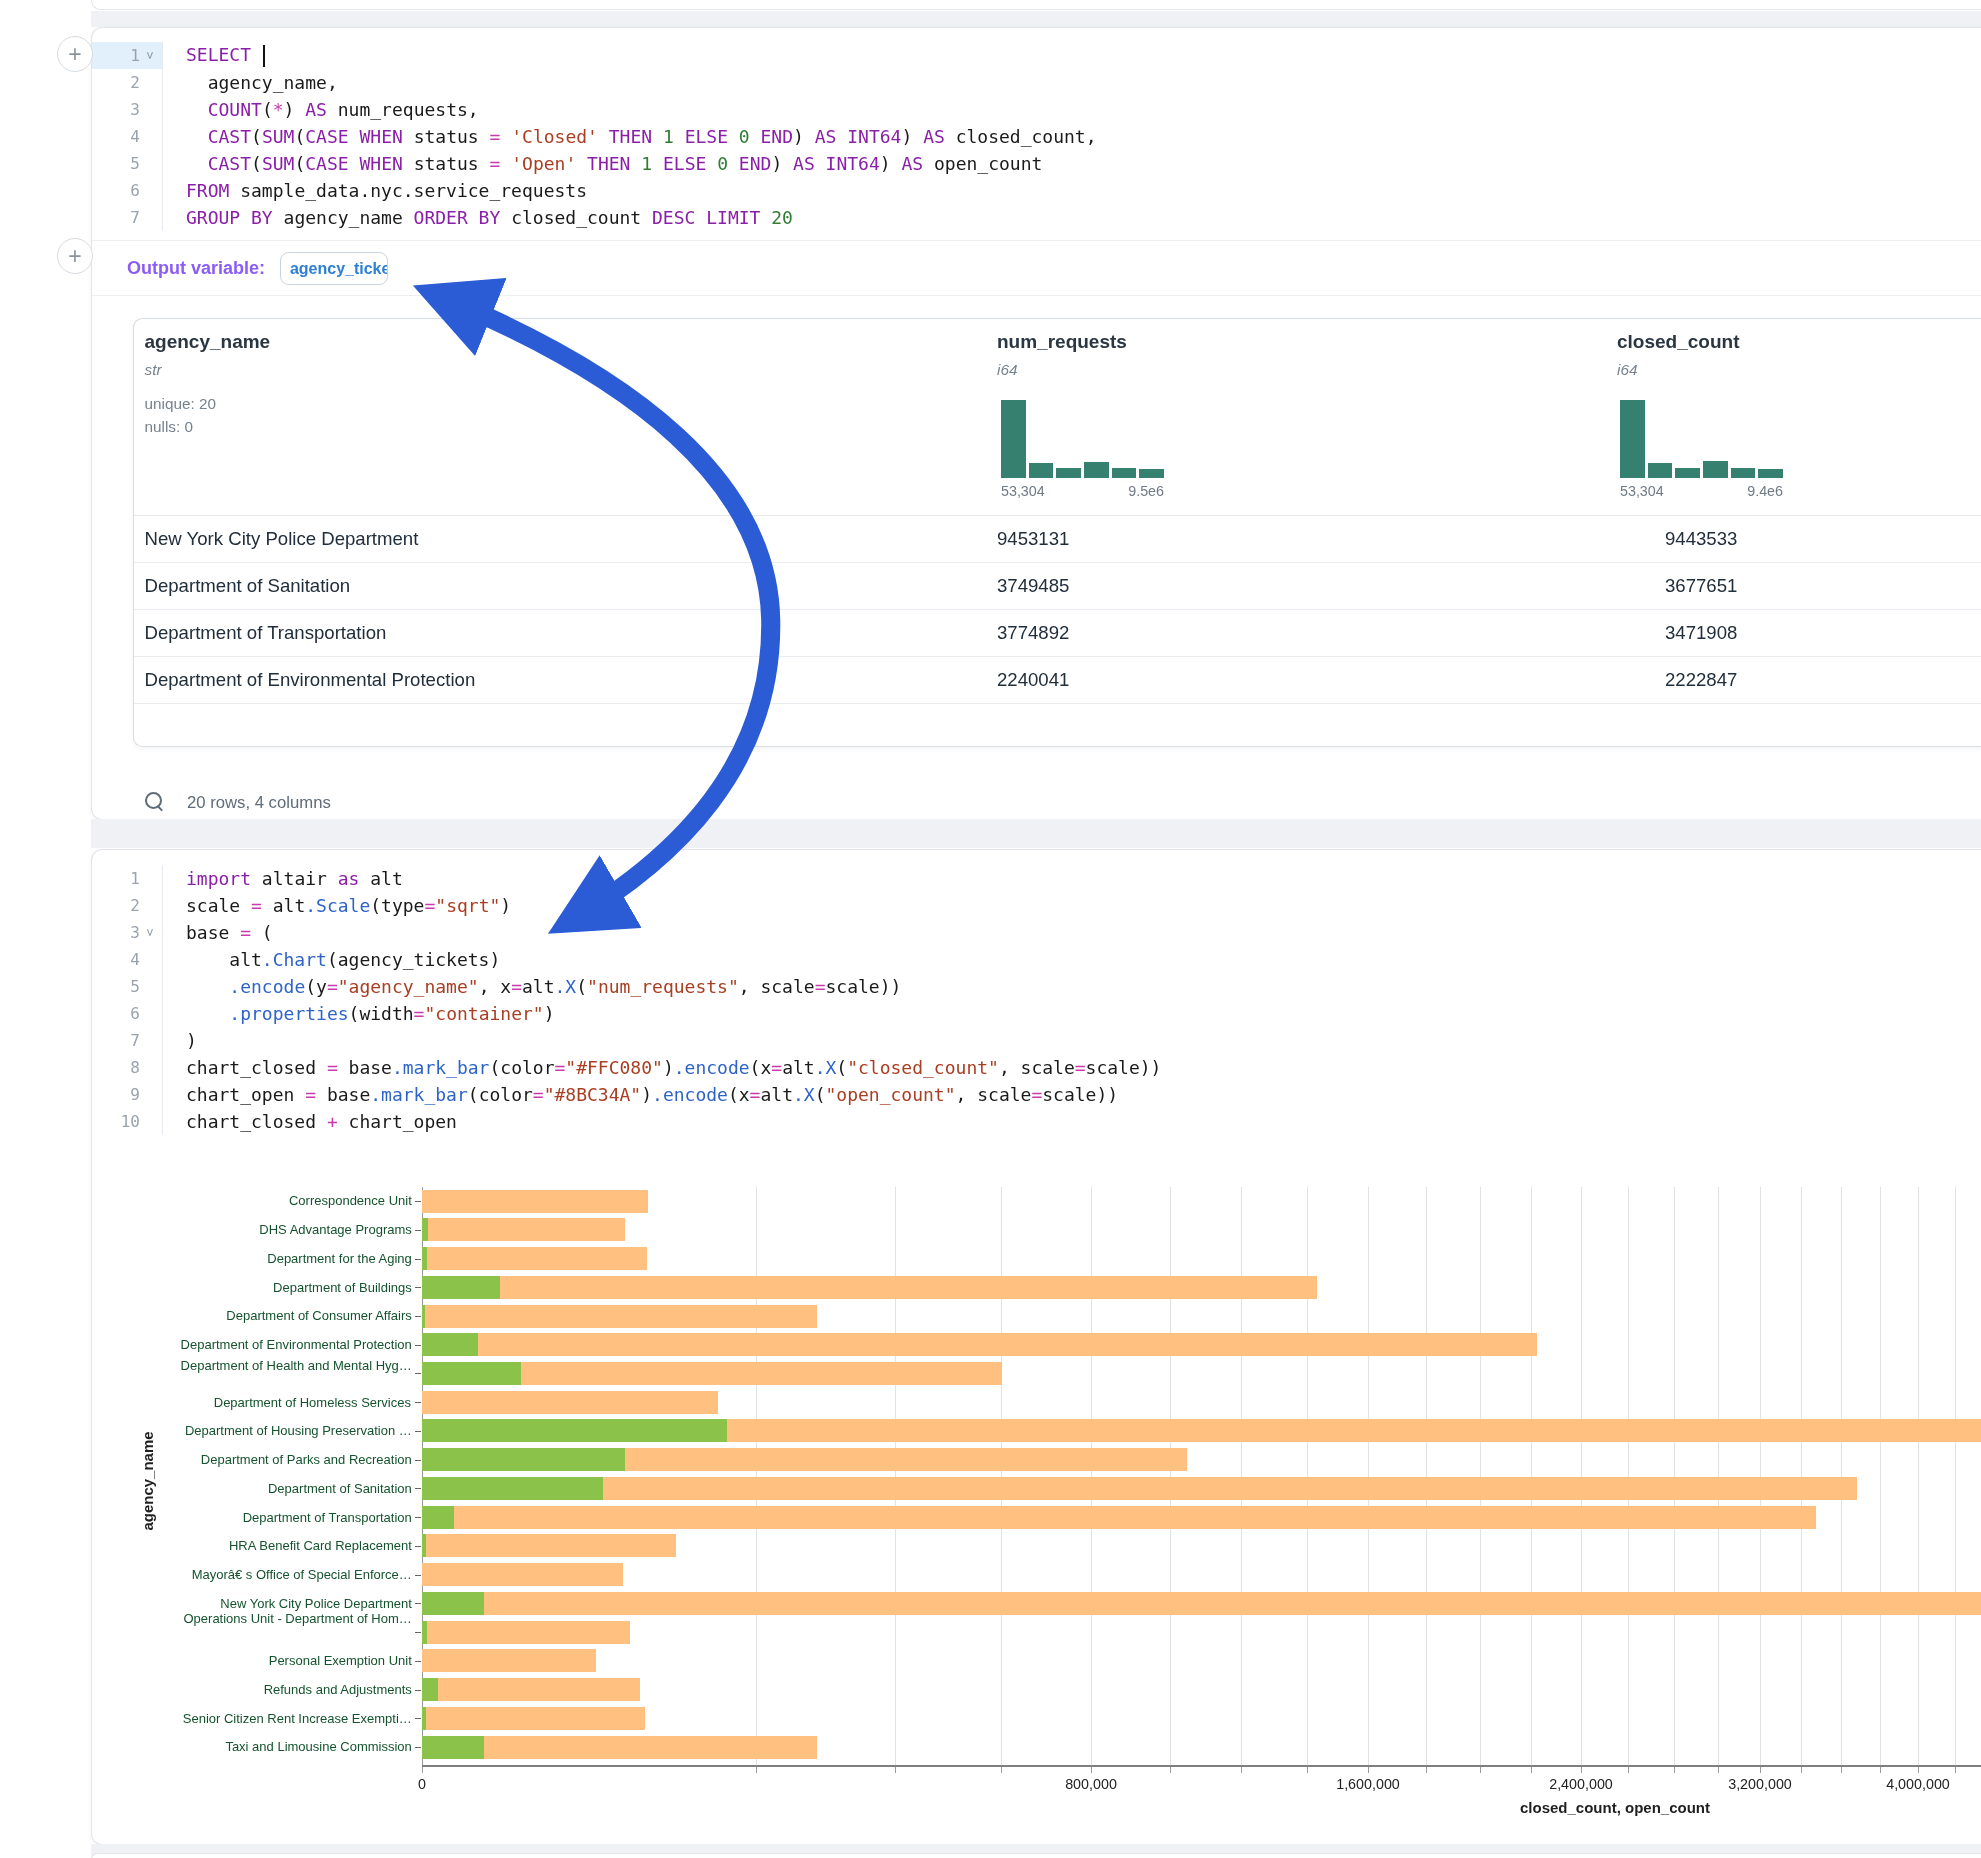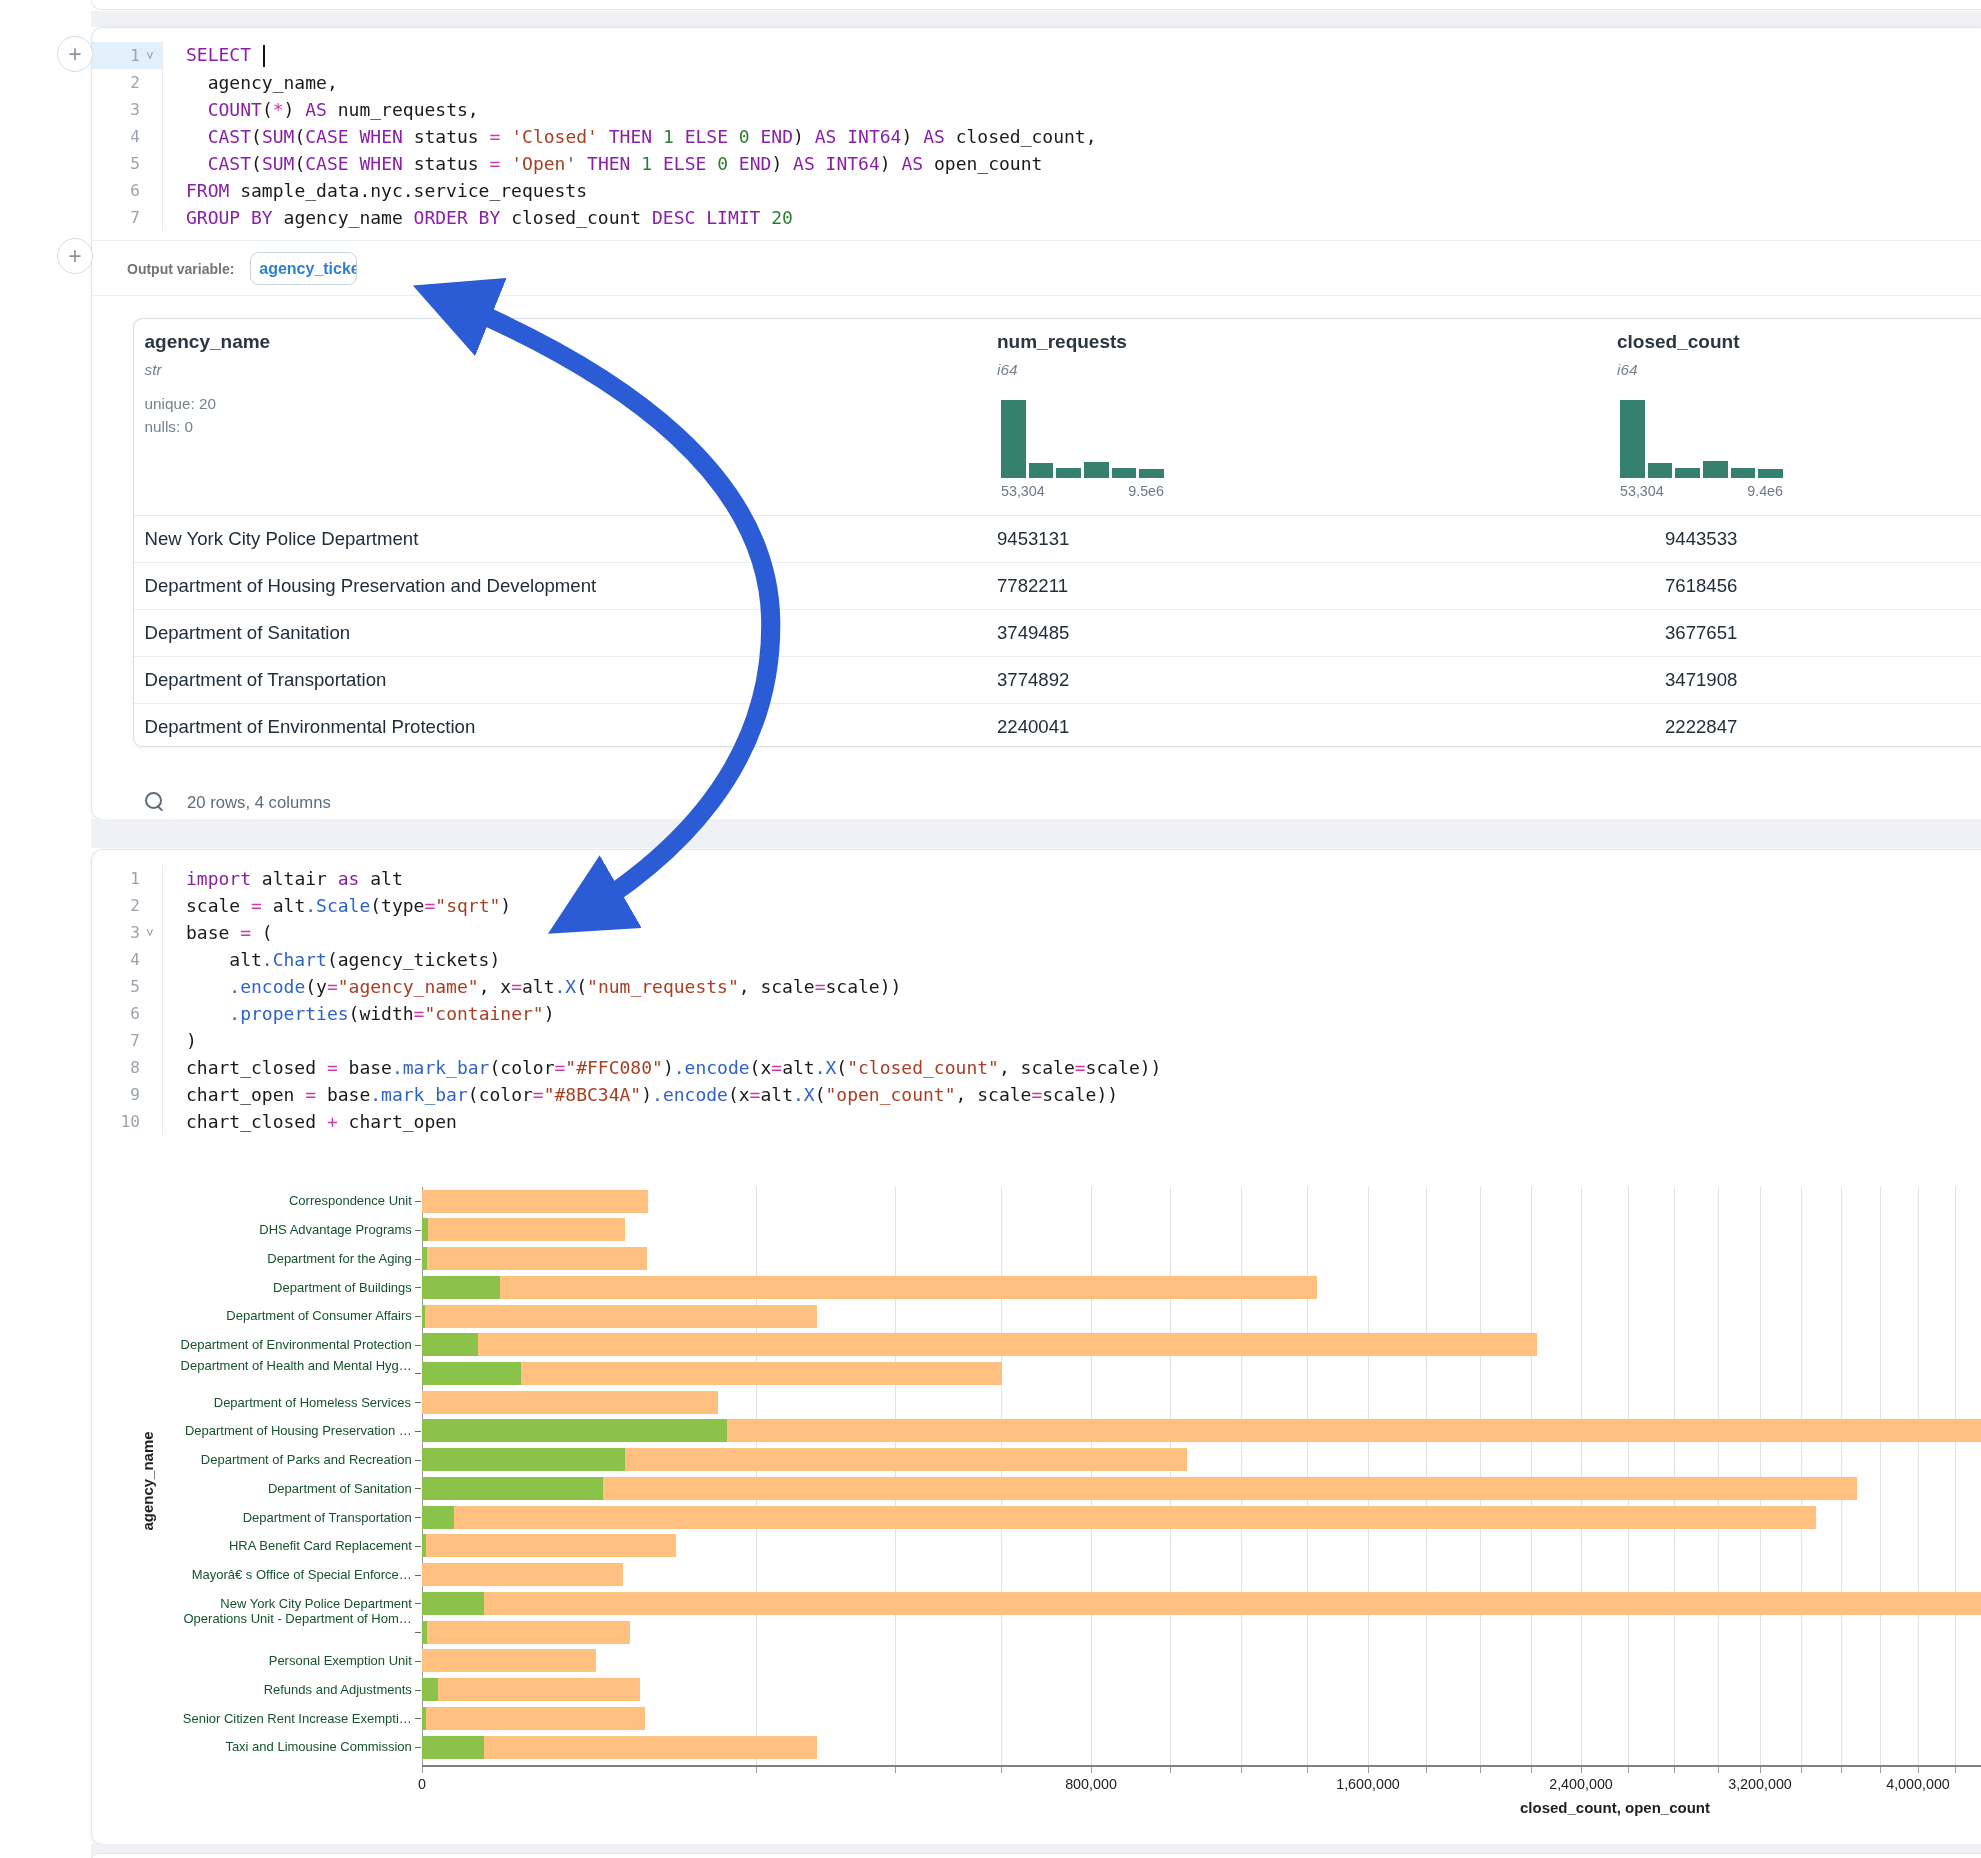--- a/index.html
+++ b/index.html
@@ -44,21 +44,21 @@
          transform:rotate(90deg);flex:none;}
   .code{padding-left:24px;}
   .tok-kw{color:var(--kw);} .tok-str{color:var(--str);} .tok-num{color:var(--num);}
   .tok-op{color:var(--op);} .tok-fn{color:var(--fn);} .tok-pl{color:var(--pl);}
   .cursor{display:inline-block;width:1.9px;height:22px;background:#111;vertical-align:middle;margin-left:1px;}
 
   .hsep{position:absolute;left:0;right:0;height:1.4px;background:var(--sep);}
 
   
   #outvar-row{position:absolute;left:0;right:0;top:214px;height:53px;display:flex;align-items:center;padding-left:35px;}
-  #outvar-label{font-size:14px;font-weight:bold;color:#737373;}
+  #outvar-label{font-size:18px;font-weight:bold;color:#8b5cf6;}
   .badge{margin-left:15.3px;border:1.9px solid #C9D3DB;border-radius:8.6px;background:#fff;
          height:31px;display:flex;align-items:center;padding:0 0 0 8.6px;cursor:pointer;}
   .badge-inner{display:block;width:97px;overflow:hidden;white-space:nowrap;
                color:#2D7FD3;font-weight:bold;font-size:16px;}
 
   
   #table-card{position:absolute;left:41px;top:290px;width:1848px;height:427px;background:#fff;
     border:1.9px solid var(--cardborder);border-right:none;border-radius:9.6px 0 0 9.6px;
     box-shadow:0 1.9px 4.8px rgba(30,40,60,.05);overflow:hidden;}
   .colhead{position:absolute;font-size:19px;font-weight:bold;color:#2A3642;}
@@ -162,25 +162,20 @@
         <span>53,304</span>
         <span>9.4e6</span>
       </div>
 
       <div class="headline"></div>
       <div id="rows">
           <div class="trow">
             <span class="tc0">New York City Police Department</span>
             <span class="tc1">9453131</span>
             <span class="tc2">9443533</span>
-          </div>
-          <div class="trow">
-            <span class="tc0">Department of Housing Preservation and Development</span>
-            <span class="tc1">7782211</span>
-            <span class="tc2">7618456</span>
           </div>
           <div class="trow">
             <span class="tc0">Department of Sanitation</span>
             <span class="tc1">3749485</span>
             <span class="tc2">3677651</span>
           </div>
           <div class="trow">
             <span class="tc0">Department of Transportation</span>
             <span class="tc1">3774892</span>
             <span class="tc2">3471908</span>

